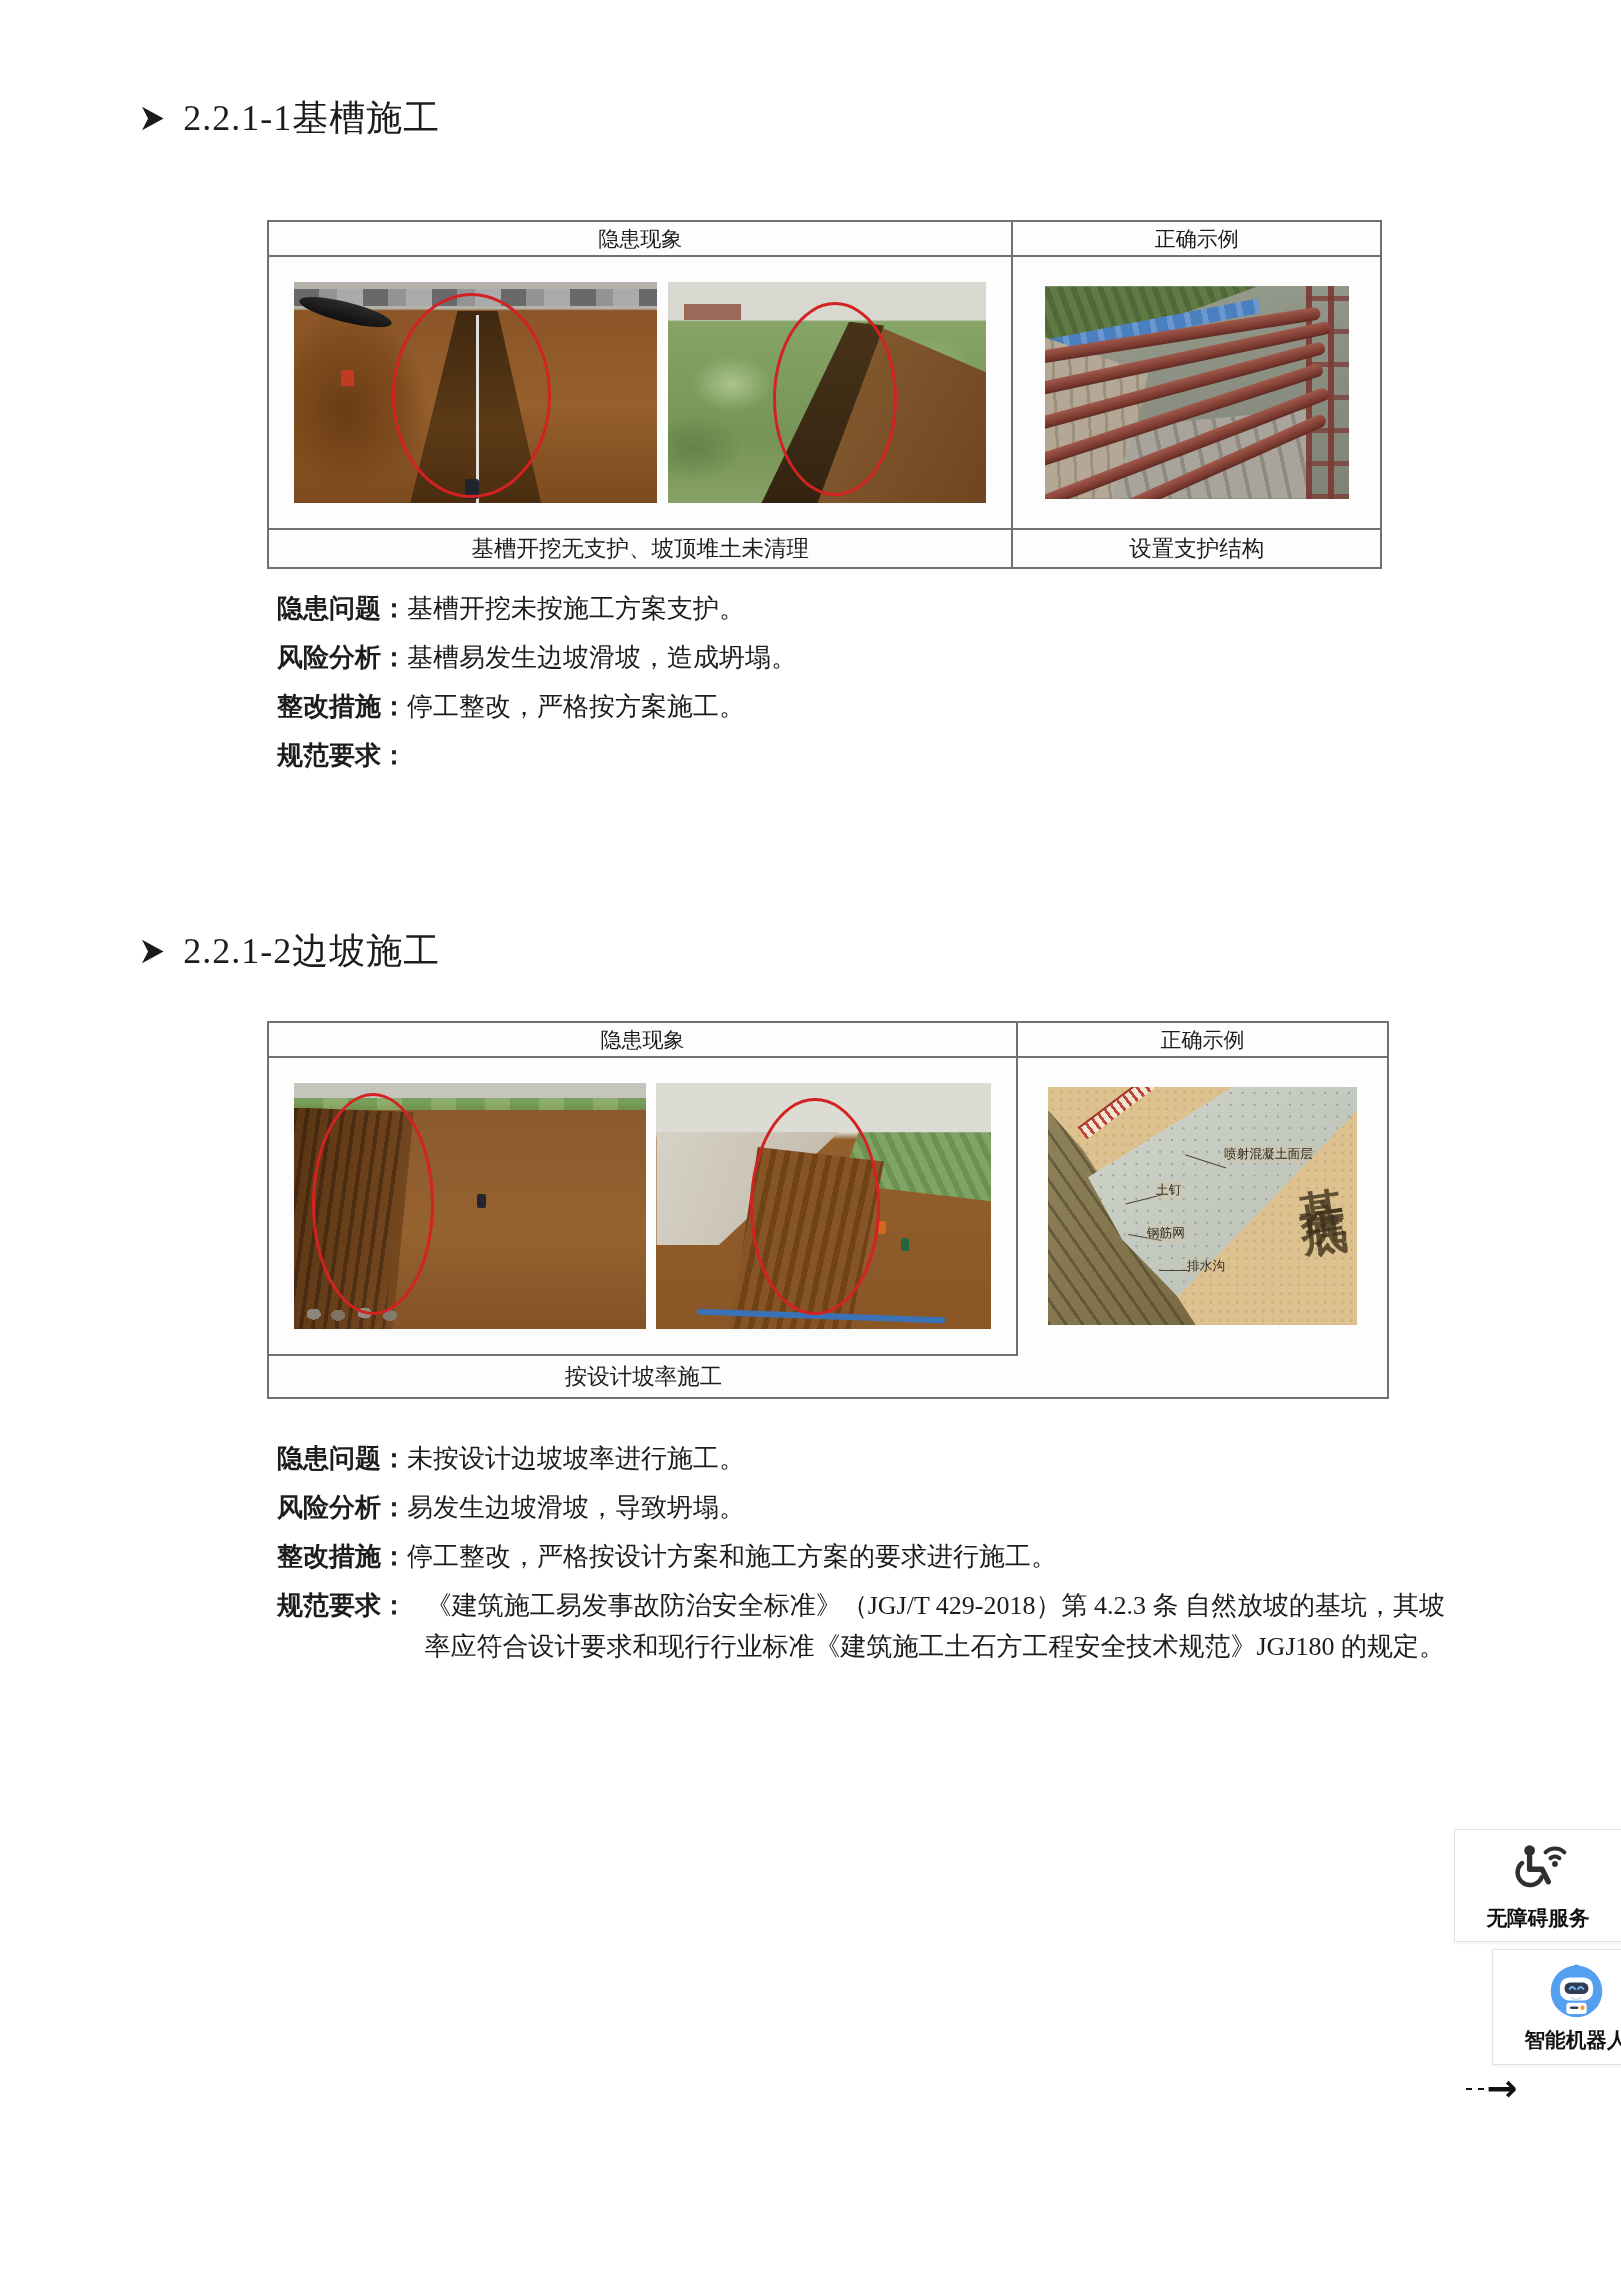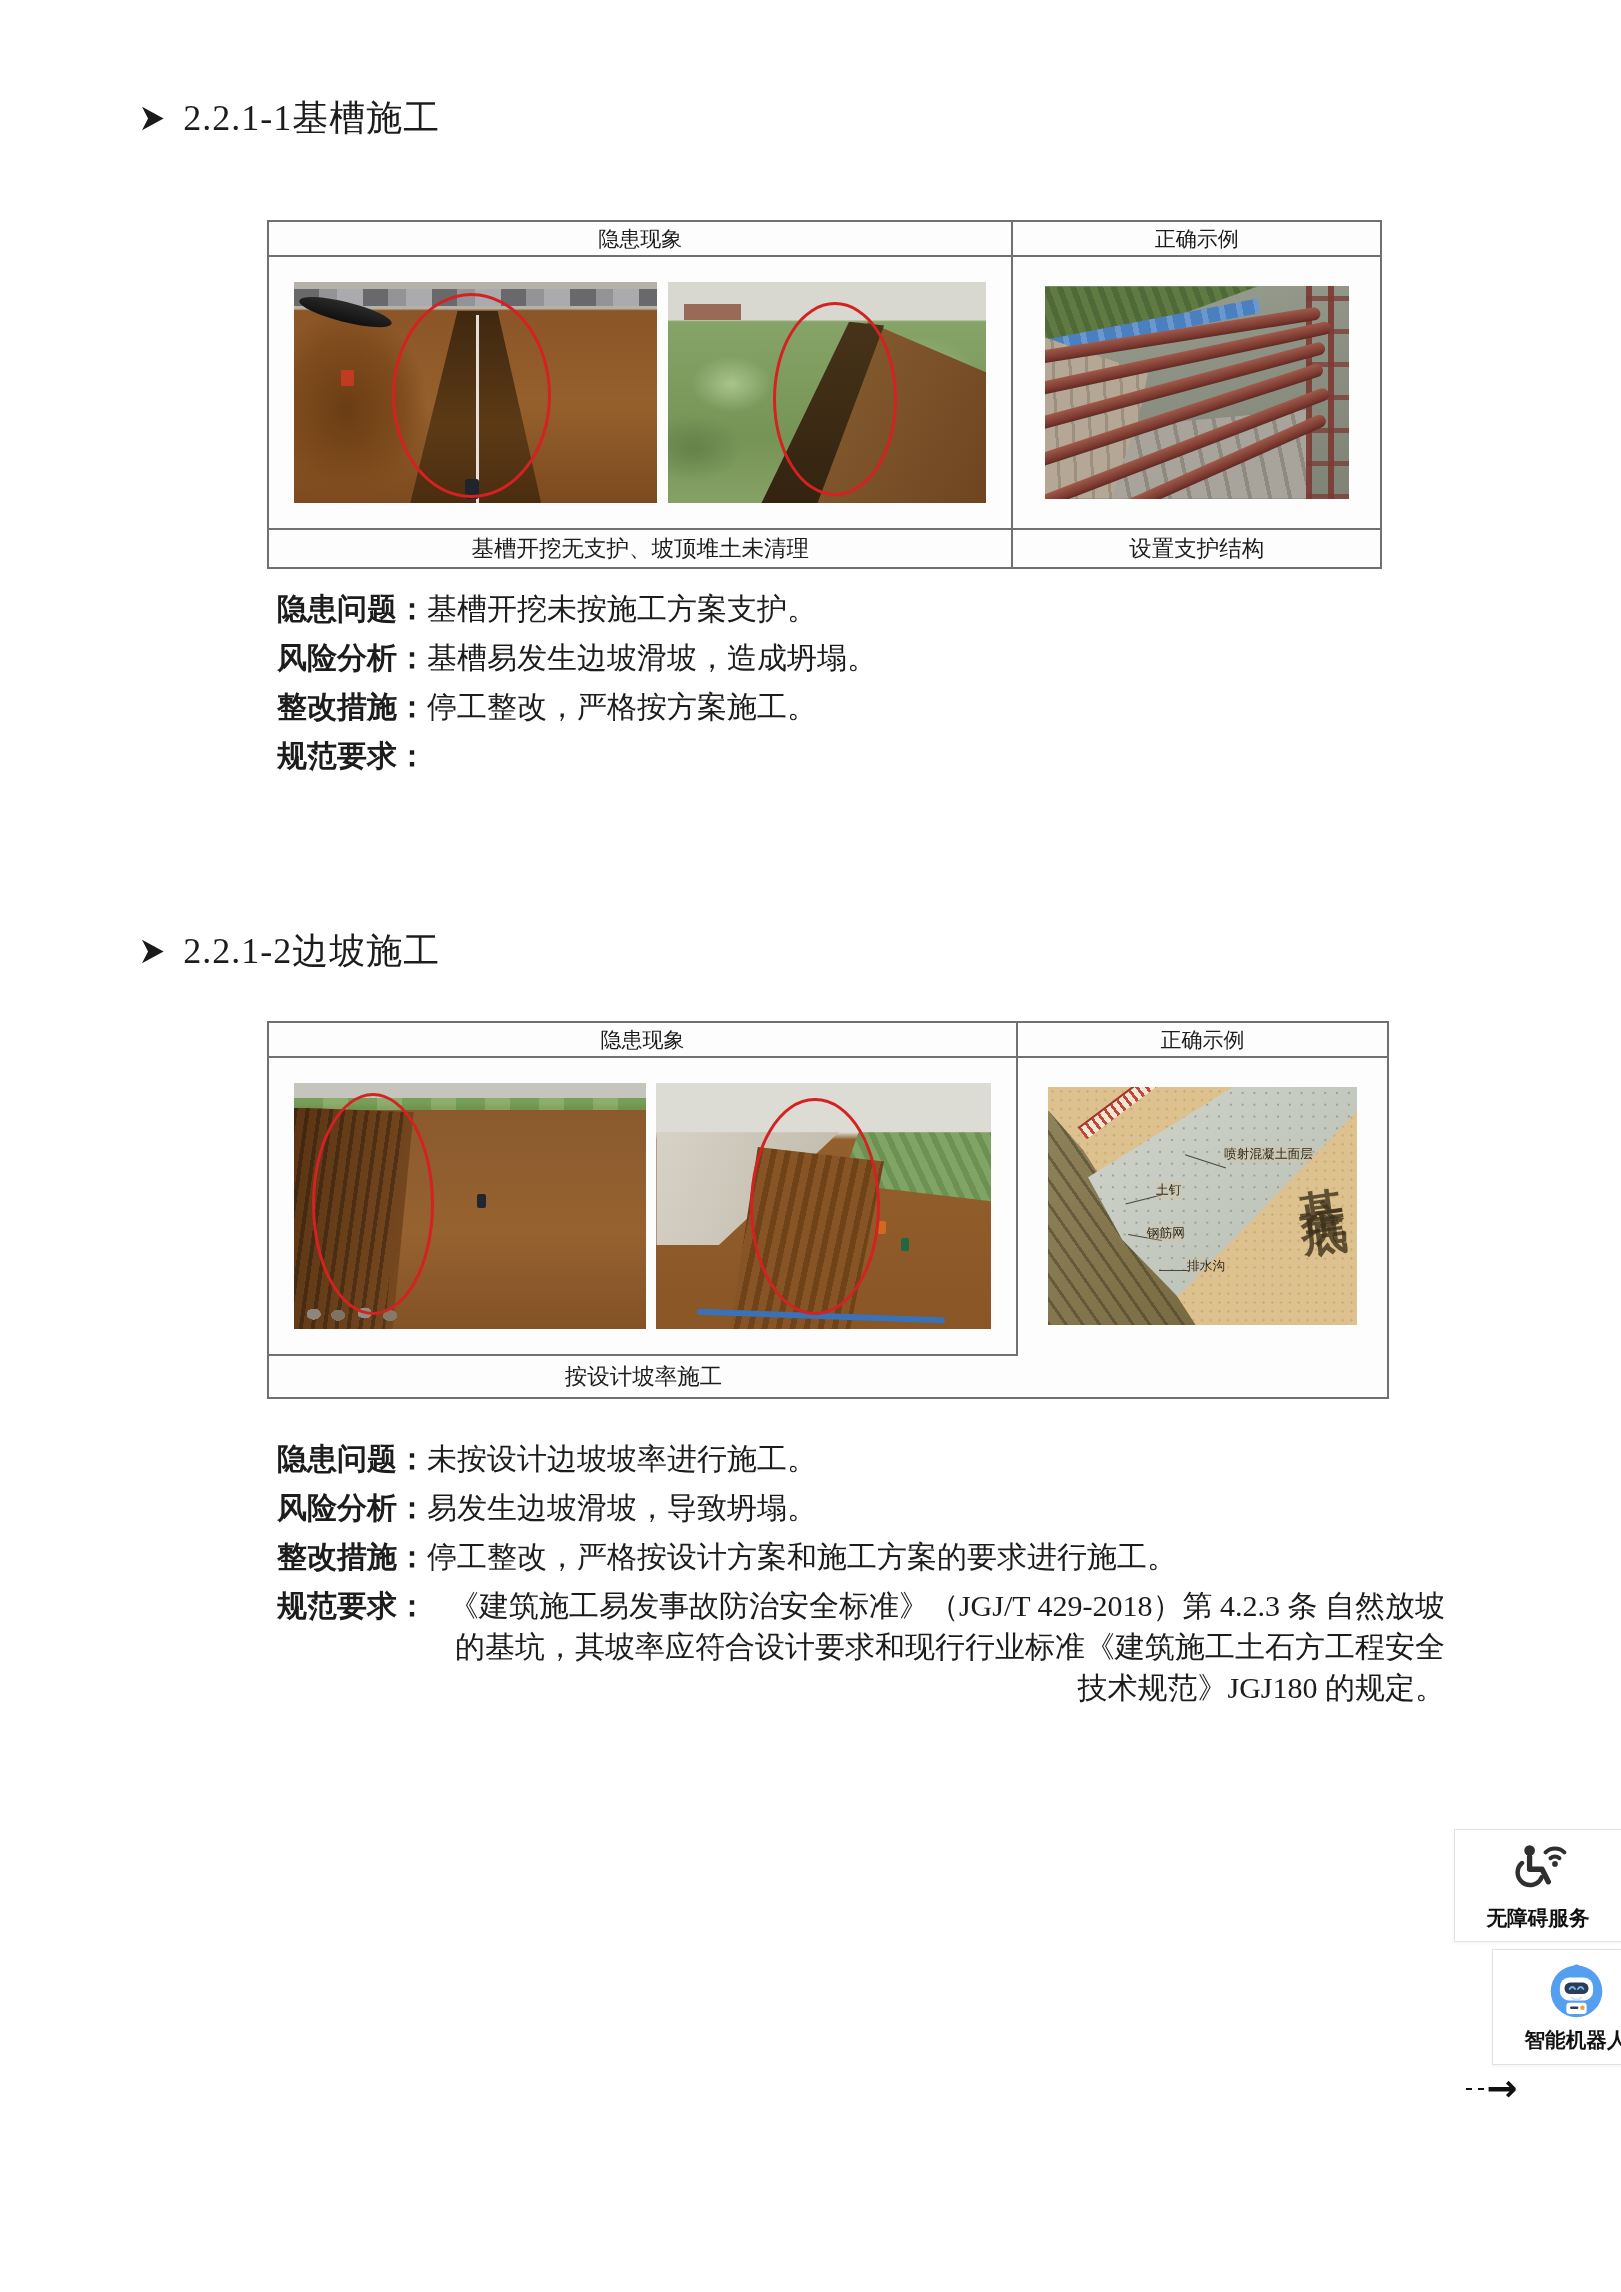--- a/index.html
+++ b/index.html
@@ -108,21 +108,21 @@
     clip-path:polygon(13% 38%,60% 0,100% 0,100% 10%,42% 88%,24% 64%);
     background-image:radial-gradient(#9aa093 1.2px,transparent 1.3px);background-size:11.8px 11.8px;}
   .phF .redhatch{top:16.5%;left:11%;width:53%;height:12.7px;transform:rotate(-37deg);transform-origin:left center;
     background:repeating-linear-gradient(90deg,#c2453a 0 2.9px,rgba(255,255,255,.6) 2.9px 7.8px);border-top:2px solid #a03028;}
   .phF .lbl{position:absolute;font-size:12.7px;color:#2e2a20;background:rgba(221,193,143,.25);white-space:nowrap;z-index:5;font-family:"Liberation Sans",sans-serif;}
   .phF .leader{height:1px;background:#4a4538;z-index:4;}
   .phF .pitword{right:4%;top:28%;font-size:45px;font-weight:bold;color:rgba(62,50,28,.8);
     writing-mode:vertical-rl;letter-spacing:9.8px;transform:rotate(-8deg);z-index:5;}
 
   
-  .details{position:absolute;left:277px;width:1168px;font-size:30px;}
+  .details{position:absolute;left:277px;width:1168px;font-size:26px;}
   .drow{display:flex;line-height:39px;margin-bottom:9.8px;}
   .drow.para{line-height:41px;margin-bottom:0;text-align:right;}
   .dlabel{font-weight:bold;flex:0 0 120px;white-space:nowrap;}
   .dtext{flex:1;}
 
   
   .widget{position:absolute;left:1454px;width:166px;background:#fff;border:1px solid #e2e2e2;
           box-shadow:0 1px 3.9px rgba(0,0,0,.06);display:flex;flex-direction:column;align-items:center;
           justify-content:center;gap:7.8px;cursor:pointer;}
   .wlabel{font-family:"Liberation Sans","DejaVu Sans",sans-serif;font-weight:bold;font-size:20.6px;color:#111;}

